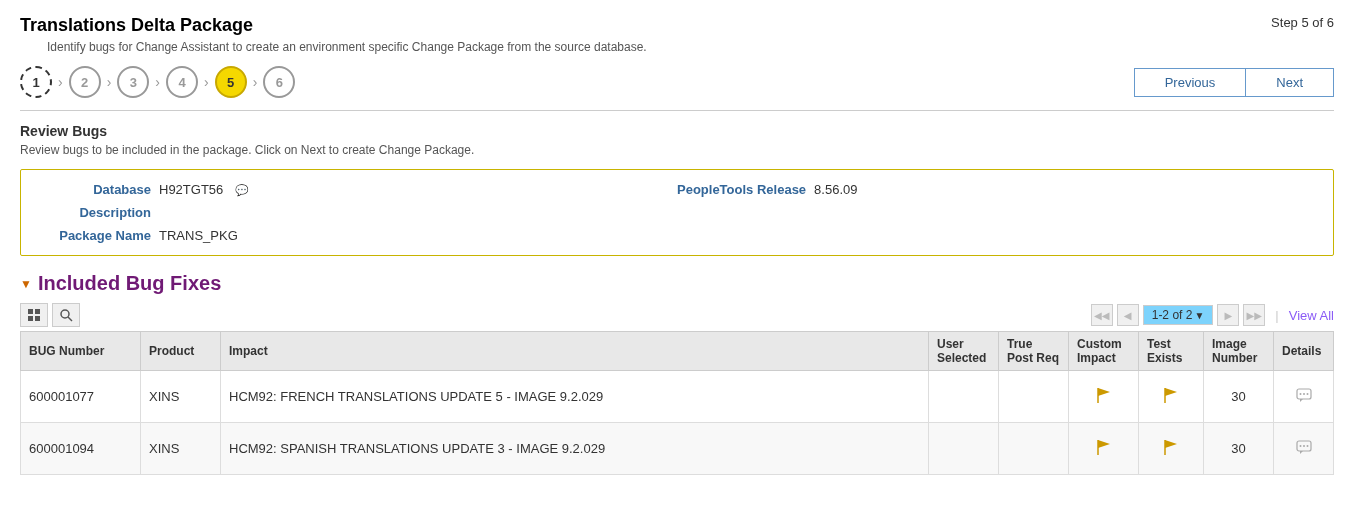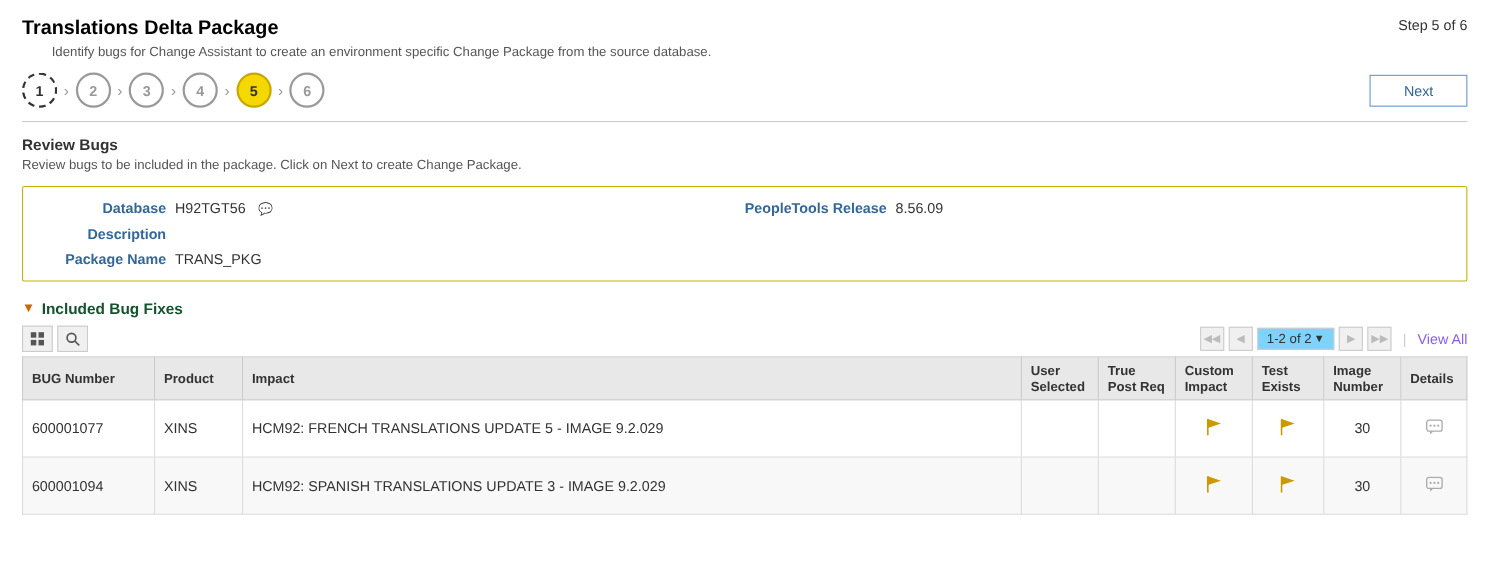--- a/index.html
+++ b/index.html
@@ -41,21 +41,21 @@
       padding: 12px 20px; margin-bottom: 16px;
       display: grid; grid-template-columns: 1fr 1fr; gap: 8px 0;
     }
     .info-row { display: flex; align-items: baseline; gap: 8px; }
     .info-label { color: #336699; font-weight: bold; text-align: right; min-width: 110px; font-size: 13px; }
     .info-value { color: #333; font-size: 13px; }
     .info-icon { color: #999; font-size: 11px; cursor: pointer; margin-left: 4px; }
 
     .section-header { display: flex; align-items: center; gap: 6px; margin-bottom: 8px; }
     .collapse-icon { color: #cc6600; cursor: pointer; font-size: 12px; }
-    .section-heading { color: #14532d; font-weight: bold; font-size: 14px; }
+    .section-heading { color: #701a75; font-weight: bold; font-size: 20px; }
 
     .toolbar { display: flex; align-items: center; justify-content: space-between; margin-bottom: 4px; }
     .toolbar-left { display: flex; gap: 4px; }
     .toolbar-btn {
       width: 28px; height: 24px; border: 1px solid #ccc; background: #f0f0f0;
       display: flex; align-items: center; justify-content: center; cursor: pointer; font-size: 12px;
     }
 
     .pagination { display: flex; align-items: center; gap: 4px; font-size: 13px; }
     .page-nav-btn {
@@ -111,20 +111,21 @@
     <span class="step-connector">›</span>
     <div class="step-circle step-inactive">3</div>
     <span class="step-connector">›</span>
     <div class="step-circle step-inactive">4</div>
     <span class="step-connector">›</span>
     <div class="step-circle step-active">5</div>
     <span class="step-connector">›</span>
     <div class="step-circle step-inactive">6</div>
   </div>
   <div class="nav-buttons">
+    <button class="nav-btn nav-btn-prev">Previous</button>
     <button class="nav-btn">Next</button>
   </div>
 </div>
 
 <hr class="divider">
 
 <div class="section-title">Review Bugs</div>
 <div class="section-subtitle">Review bugs to be included in the package.  Click on Next to create Change Package.</div>
 
 <div class="info-box">

